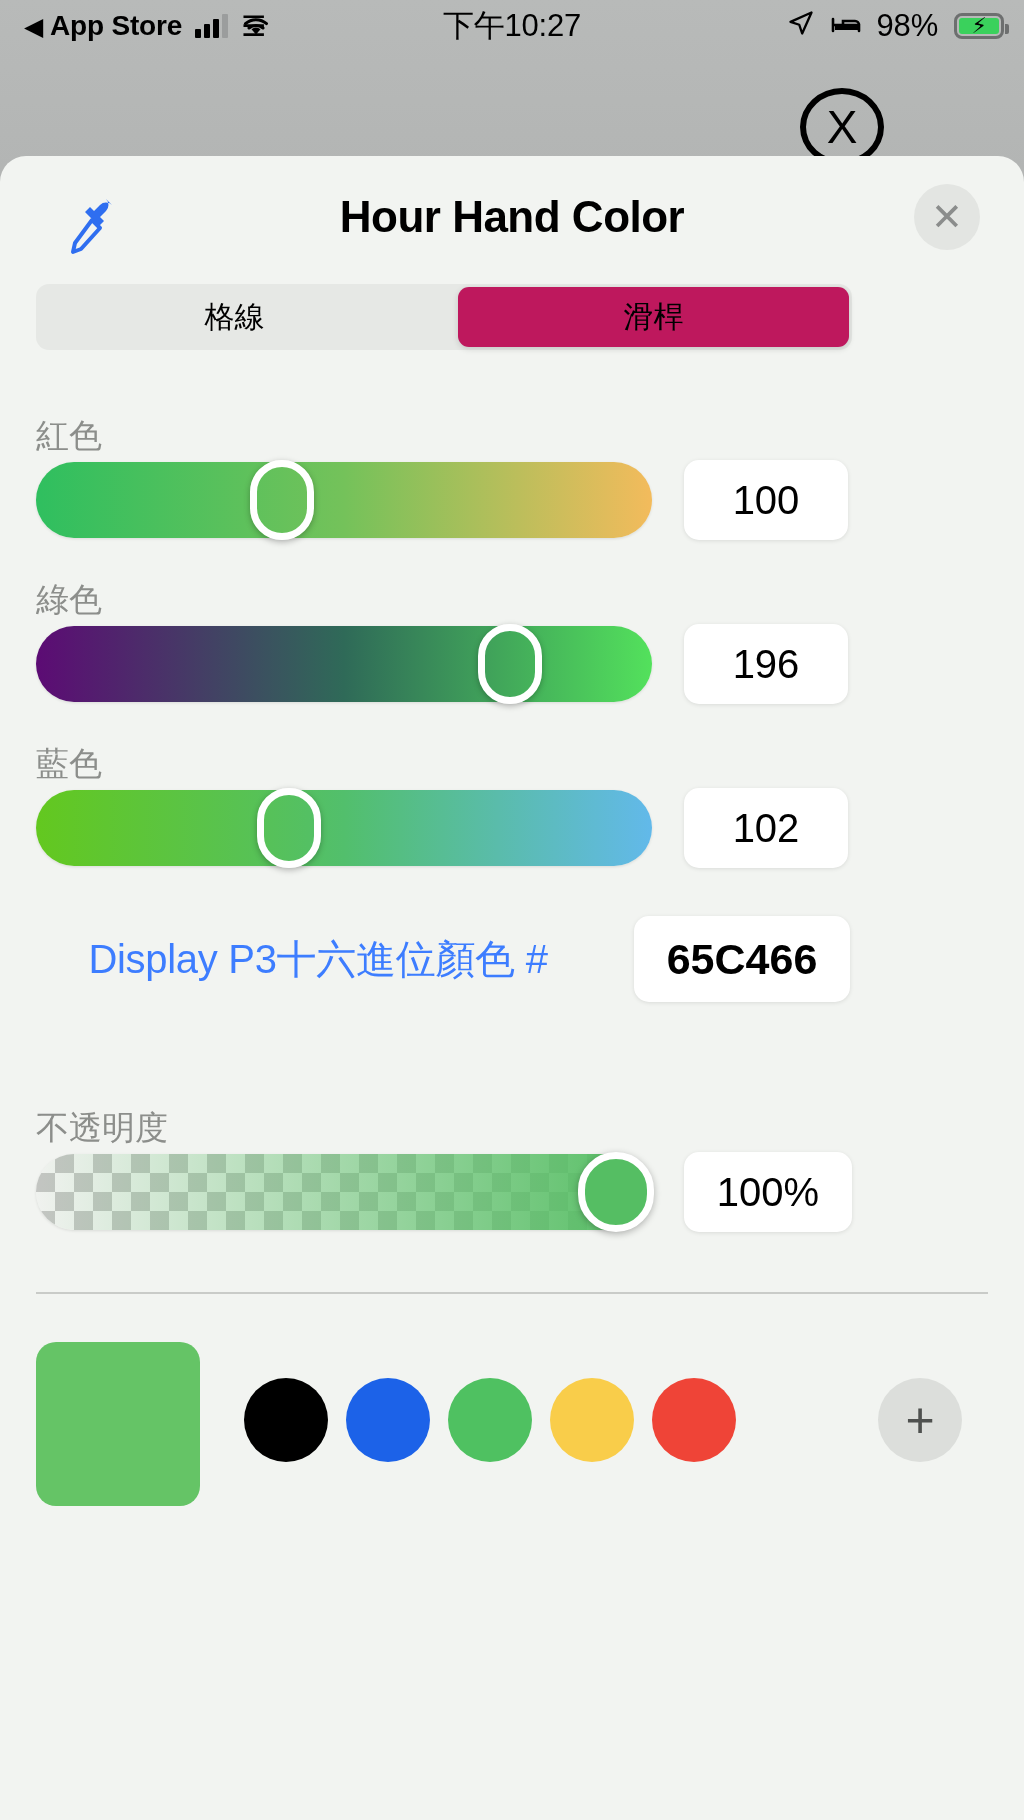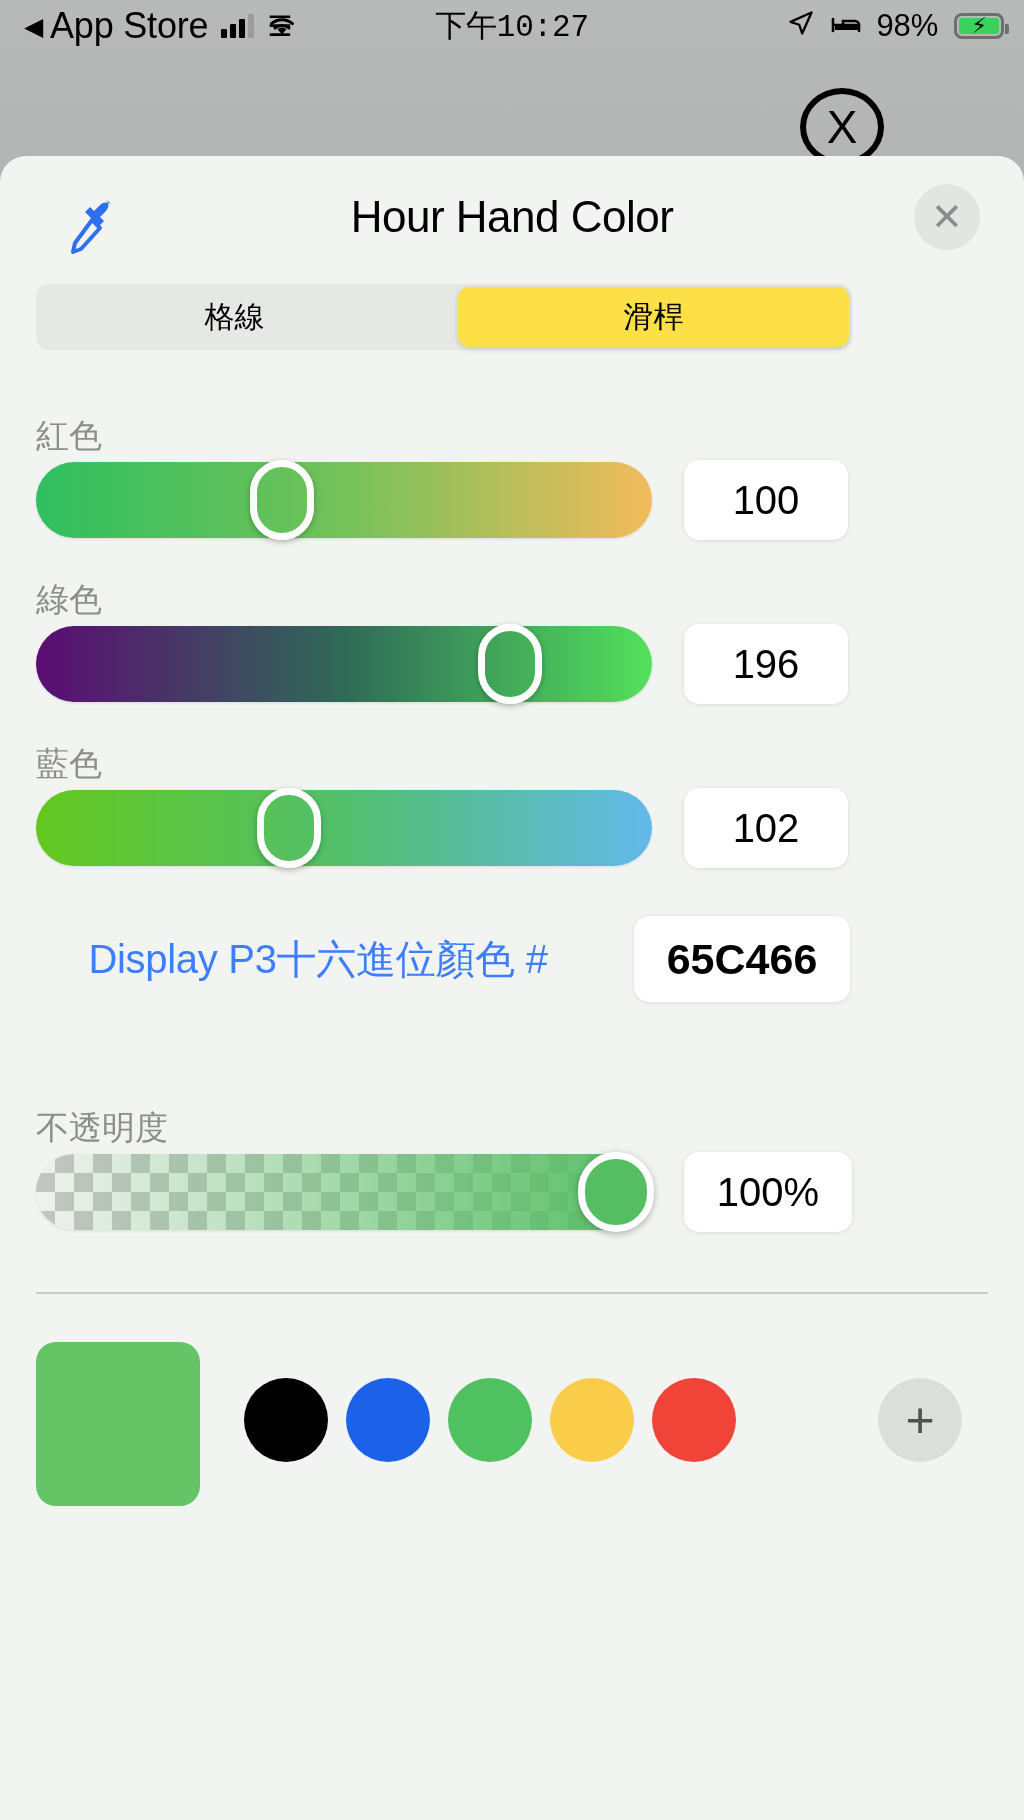--- a/index.html
+++ b/index.html
@@ -17,30 +17,30 @@
   }
 
   
   #status-bar {
     position: absolute; left: 0; top: 0; width: 1024px; height: 52px;
     display: flex; align-items: center; color: #000;
     font-size: 31px; letter-spacing: -0.2px;
   }
   #sb-left { position: absolute; left: 24px; display: flex; align-items: center; gap: 7px; }
   #sb-left .tri { font-size: 25px; line-height: 1; }
-  #sb-left .appname { font-size: 36px; font-weight: 400; }
+  #sb-left .appname { font-size: 28px; font-weight: 700; }
   .bars { display: inline-flex; align-items: flex-end; gap: 3px; height: 24px; margin-left: 6px;}
   .bars i { display: block; width: 6px; background: #000; border-radius: 1px; }
   .bars i:nth-child(1){ height: 9px; }
   .bars i:nth-child(2){ height: 14px; }
   .bars i:nth-child(3){ height: 19px; }
   .bars i:nth-child(4){ height: 24px; background: #9b9d9d; }
   .wifi { margin-left: 6px; font-size: 28px; line-height: 1; }
   #sb-center { position: absolute; left: 50%; transform: translateX(-50%);
-    font-size: 31px; font-weight: 400; font-family: Liberation Mono, monospace; }
+    font-size: 31px; font-weight: 400; }
   #sb-right { position: absolute; right: 20px; display: flex; align-items: center; gap: 16px; }
   #sb-right .loc { font-size: 27px; transform: rotate(0deg); }
   #sb-right .bed { font-size: 26px; }
   #sb-right .pct { font-size: 31px; }
   .battery {
     position: relative; width: 50px; height: 26px; border: 3px solid #6d6f6f;
     border-radius: 8px; display: flex; align-items: center; padding: 2px;
   }
   .battery:after{ content:""; position:absolute; right:-8px; top:8px; width:4px; height:10px;
     background:#6d6f6f; border-radius:0 2px 2px 0; }
@@ -60,42 +60,42 @@
   #sheet {
     position: absolute; left: 0; top: 156px; width: 1024px; height: 1664px;
     background: #f2f4f1; border-radius: 26px 26px 0 0;
   }
 
   
   #sheet-header { position: relative; height: 132px; }
   #eyedropper { position: absolute; left: 62px; top: 40px; width: 62px; height: 62px; }
   #sheet-title {
     position: absolute; left: 0; right: 0; top: 36px; text-align: center;
-    font-size: 44px; font-weight: 400; color: #000; letter-spacing: -0.5px;
+    font-size: 44px; font-weight: 700; color: #000; letter-spacing: -0.5px;
   }
   #sheet-close {
     position: absolute; right: 44px; top: 28px; width: 66px; height: 66px;
     border-radius: 50%; background: #e3e5e2; display: flex;
     align-items: center; justify-content: center; color: #8b8d8c; font-size: 38px;
   }
 
   
   #segmented {
     position: absolute; left: 36px; top: 128px; width: 816px; height: 66px;
     background: #e6e8e5; border-radius: 13px; display: flex; padding: 3px; gap: 28px;
   }
   .seg {
     flex: 1; display: flex; align-items: center; justify-content: center;
     font-size: 30px; color: #000; border-radius: 11px; position: relative;
   }
   .seg.sep:before {
     content: ""; position: absolute; left: 0; top: 13px; bottom: 13px;
     width: 2px; background: #c9cbc8;
   }
-  .seg.active { background: #fde047; box-shadow: 0 2px 6px rgba(0,0,0,.14); }
+  .seg.active { background: #be185d; box-shadow: 0 2px 6px rgba(0,0,0,.14); }
 
   
   .slider-row { position: absolute; left: 0; width: 1024px; }
   .srow-label {
     position: absolute; left: 36px; top: 0;
     font-size: 33px; color: #8c8e8b; font-weight: 400;
   }
   .srow-track {
     position: absolute; left: 36px; top: 48px; width: 616px; height: 76px;
     border-radius: 38px; box-shadow: 0 1px 3px rgba(0,0,0,.10);

